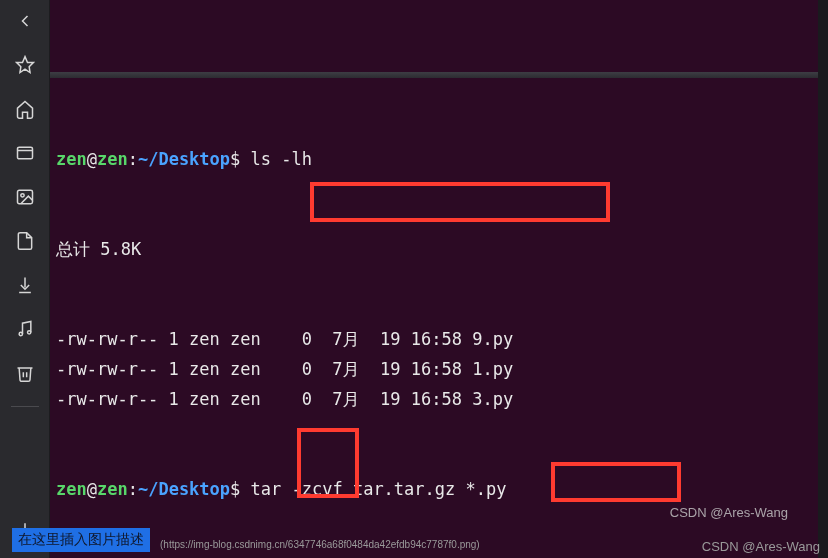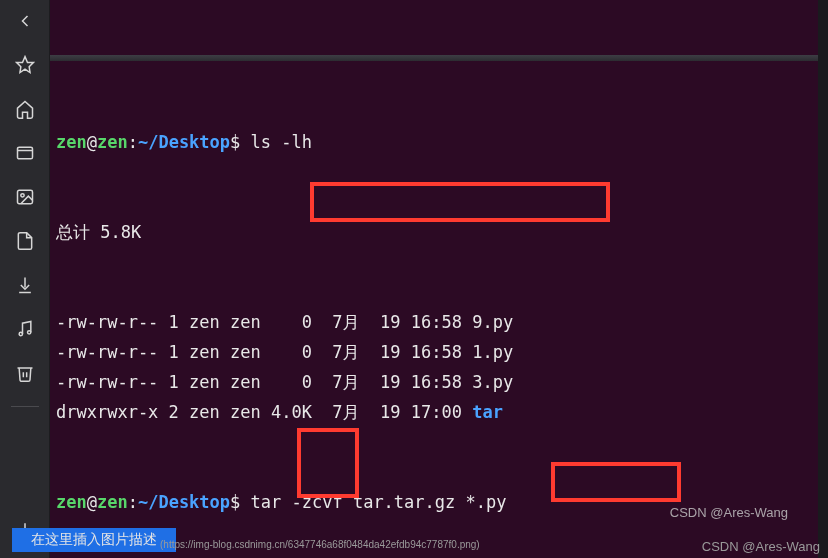--- a/index.html
+++ b/index.html
@@ -34,21 +34,21 @@
     width: 28px; height: 1px; background: #4a4a4e; margin: 4px 0;
   }
   .sidebar svg { width: 20px; height: 20px; stroke: currentColor; fill: none; stroke-width: 1.8; }
   .sidebar .plus { margin-top: auto; margin-bottom: 14px; }
 
   .terminal {
     position: absolute;
     left: 50px; right: 10px; top: 0; bottom: 0;
     background: #2c0a24;
     color: #e8e8e8;
-    padding: 3px 6px;
+    padding: 20px 6px;
     line-height: 30px;
     white-space: pre;
     overflow: hidden;
   }
   .term-topbar {
     height: 6px;
     background: linear-gradient(#3d3d44,#2c2c31);
     margin: -8px -6px 6px -6px;
   }
   .prompt-user { color: #58d66a; font-weight: bold; }
@@ -83,24 +83,24 @@
     position: absolute;
     right: 8px; bottom: 4px;
     color: #9a9a9a;
     font-family: "Microsoft YaHei", sans-serif;
     font-size: 13px;
   }
   .capbox {
     position: absolute;
     left: 12px; bottom: 6px;
     background: #1f6fe5;
-    color: #e5e5e5;
+    color: #0f172a;
     font-family: "Microsoft YaHei", sans-serif;
     font-size: 14px;
-    padding: 3px 19px;
+    padding: 3px 6px;
   }
   .capurl {
     position: absolute;
     left: 160px; bottom: 8px;
     color: #9a9a9a;
     font-family: sans-serif;
     font-size: 10px;
   }
 </style>
 </head>
@@ -168,21 +168,21 @@
         <line x1="12" y1="5" x2="12" y2="19"></line>
         <line x1="5" y1="12" x2="19" y2="12"></line>
       </svg>
     </div>
 </div>
 
 <div class="terminal">
   <div class="term-topbar"></div>
   <div class="row"><span class="prompt-user">zen</span><span class="prompt-colon">@</span><span class="prompt-host">zen</span><span class="prompt-colon">:</span><span class="prompt-path">~/Desktop</span><span class="prompt-sym">$</span> <span class="cmd">ls -lh</span></div>
   <div class="row">总计 5.8K</div>
-  <div id="ls1-body"><div class="row">-rw-rw-r-- 1 zen zen    0  7月  19 16:58 <span class="">9.py</span></div><div class="row">-rw-rw-r-- 1 zen zen    0  7月  19 16:58 <span class="">1.py</span></div><div class="row">-rw-rw-r-- 1 zen zen    0  7月  19 16:58 <span class="">3.py</span></div><div class="row">drwxrwxr-x 2 zen zen 4.0K  7月  19 17:00 <span class="dir">tar</span></div></div>
+  <div id="ls1-body"><div class="row">-rw-rw-r-- 1 zen zen    0  7月  19 16:58 <span class="">9.py</span></div><div class="row">-rw-rw-r-- 1 zen zen    0  7月  19 16:58 <span class="">1.py</span></div><div class="row">-rw-rw-r-- 1 zen zen    0  7月  19 16:58 <span class="">3.py</span></div></div>
   <div class="row"><span class="prompt-user">zen</span><span class="prompt-colon">@</span><span class="prompt-host">zen</span><span class="prompt-colon">:</span><span class="prompt-path">~/Desktop</span><span class="prompt-sym">$</span> <span class="cmd">tar -zcvf tar.tar.gz *.py</span></div>
   
   
   
   
   
 
   <div class="redbox box1"></div>
   <div class="redbox box2"></div>
   <div class="redbox box3"></div>

